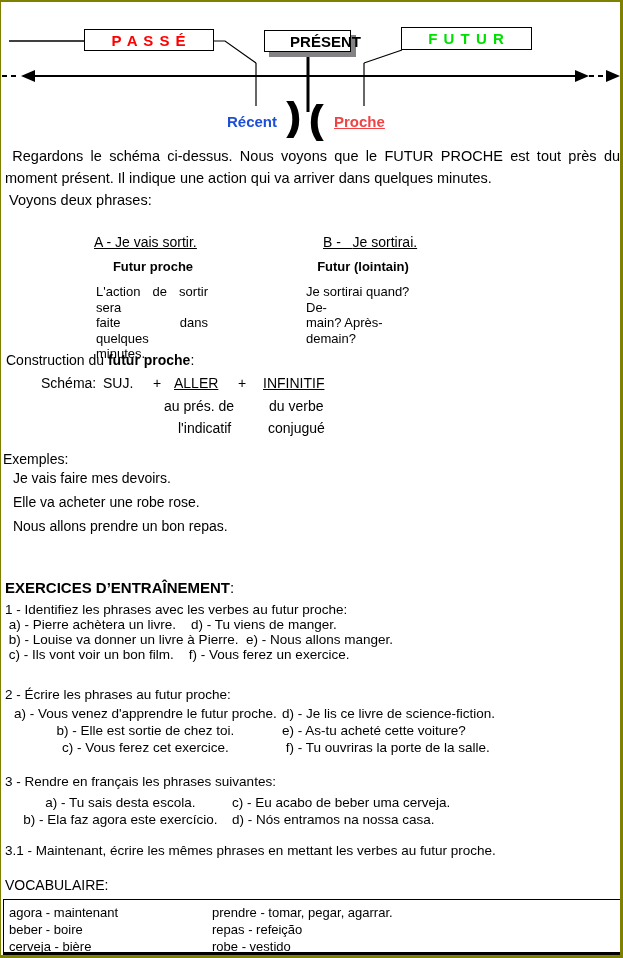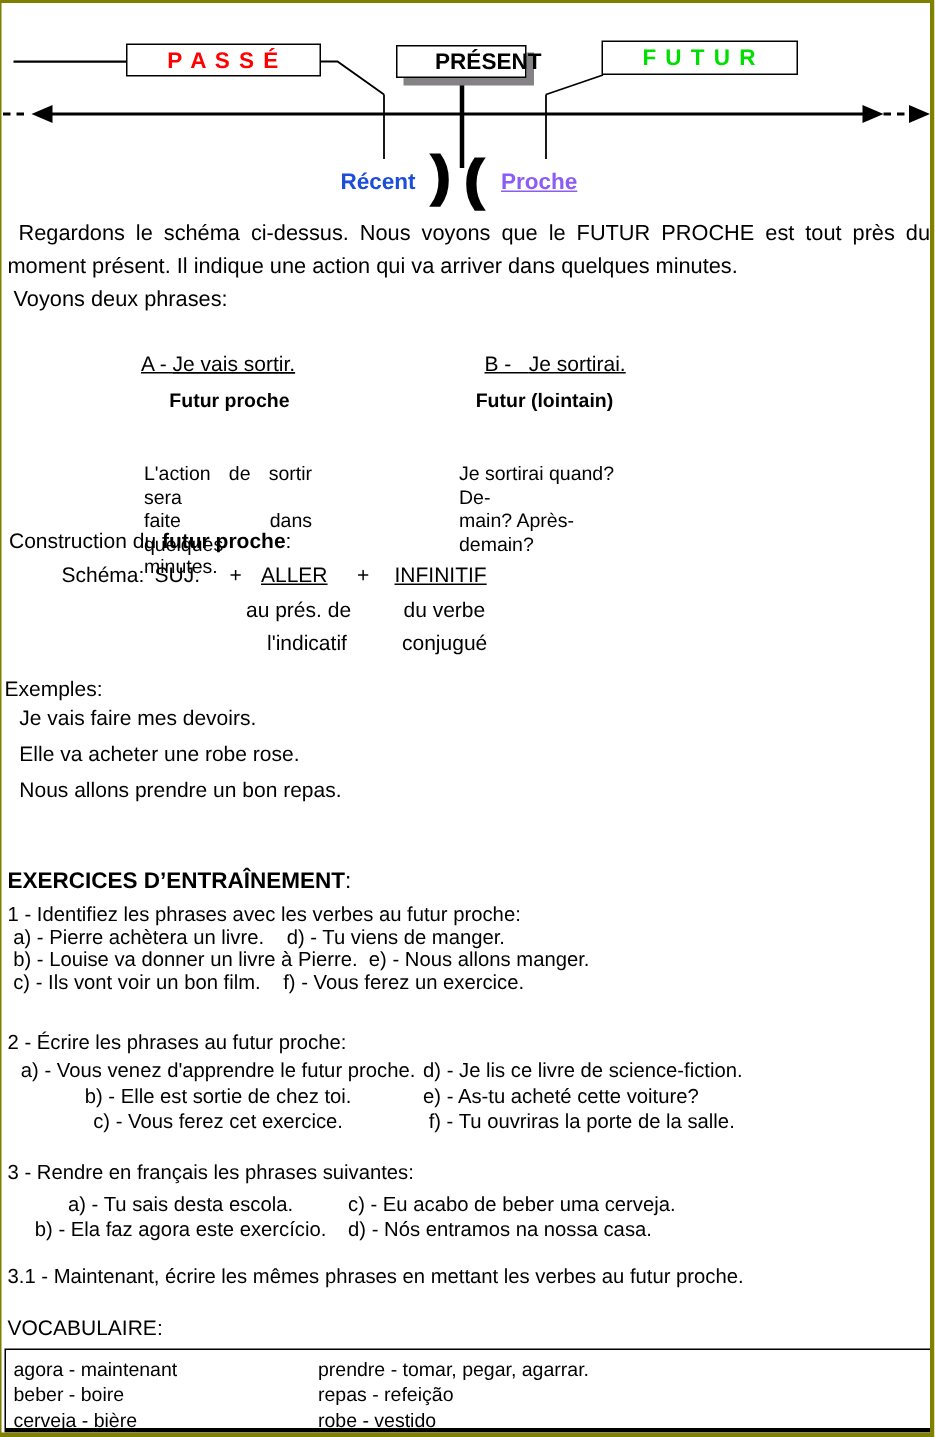--- a/index.html
+++ b/index.html
@@ -25,21 +25,21 @@
     position:absolute;
     background:#fff;
     border:1px solid #000;
     display:flex; align-items:center; justify-content:center;
     font-weight:bold; font-size:15px;
   }
   .box-passe  { left:83px;  top:27px; width:130px; height:22px; color:#ff0000; letter-spacing:1px; }
   .box-present{ left:263px; top:28px; width:87px;  height:22px; color:#000; box-shadow:5px 5px 0 #848284;padding-left:36px; }
   .box-futur  { left:400px; top:25px; width:131px; height:23px; color:#00e000; letter-spacing:1px; }
   .lbl-recent { position:absolute; left:226px; top:111px; color:#1d4ed8; font-weight:bold; font-size:15px; }
-  .lbl-proche { position:absolute; left:333px; top:111px; color:#8b5cf6; font-weight:bold; font-size:15px; text-decoration:underline;text-align:center; }
+  .lbl-proche { position:absolute; left:333px; top:111px; color:#ef4444; font-weight:bold; font-size:15px; text-decoration:underline;text-align:center; }
   .bracket {
     position:absolute; color:#000; font-size:36px; font-weight:bold;
     -webkit-text-stroke:2px #000; line-height:1;
   }
   .bracket-r { left:287px; top:97px; }
   .bracket-l { left:309px; top:100px; }
 
   
   .intro { position:absolute; left:4px; top:143px; width:615px; font-size:14.5px; line-height:22px; }
   .intro .p1 { text-align:justify; }
@@ -47,21 +47,21 @@
   
   .comparison { position:absolute; left:0; top:228px; width:623px; height:118px; font-size:14px; }
   .comp-col { position:absolute; top:0; width:114px; }
   .col-a { left:95px; }
   .col-b { left:305px; }
   .comp-phrase { position:absolute; top:4px; white-space:nowrap;text-decoration:underline; }
   .col-a .comp-phrase { left:-2px; }
   .col-b .comp-phrase { left:17px; }
   .u { text-decoration:underline; }
   .comp-type { position:absolute; top:29px; left:0; width:114px; text-align:center; font-weight:bold; font-size:13px; }
-  .comp-desc { position:absolute; top:54px; left:0; width:112px; font-size:13px; line-height:15.5px;margin-top:24px; }
+  .comp-desc { position:absolute; top:54px; left:0; width:112px; font-size:13px; line-height:15.5px; }
   .comp-desc .jl { text-align:justify; text-align-last:justify; }
 
   
   .construction { position:absolute; left:0; top:350px; width:623px; height:90px; font-size:14px;text-decoration:underline; }
   .construction .heading { position:absolute; left:5px; top:0; }
   .b { font-weight:bold; }
   .c-row { position:absolute; left:0; width:623px; height:20px; }
   .r1 { top:23px; } .r2 { top:46px; } .r3 { top:68px; }
   .c-row span { position:absolute; white-space:nowrap; }
 

